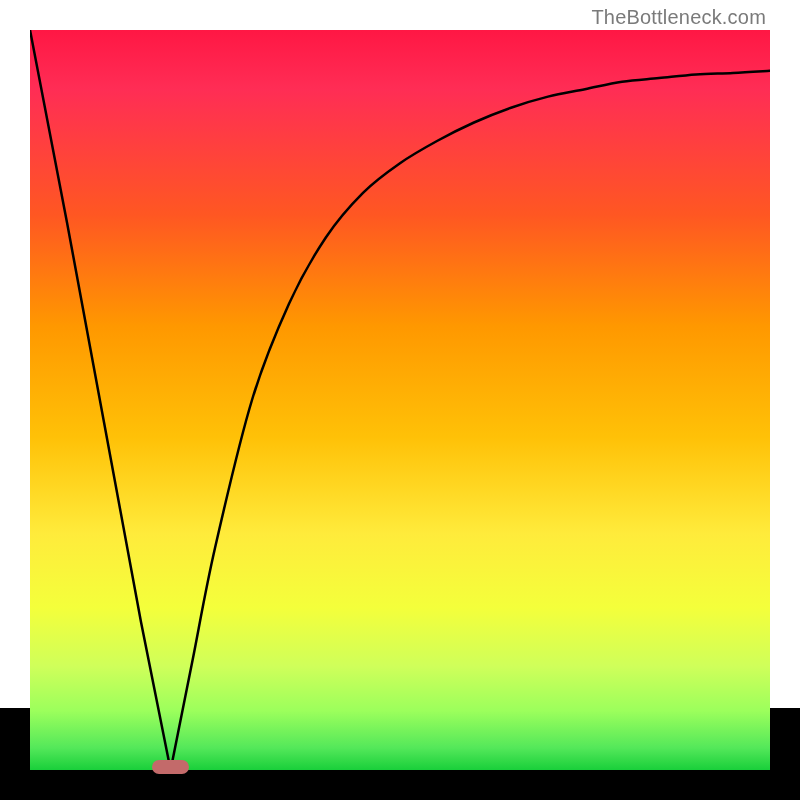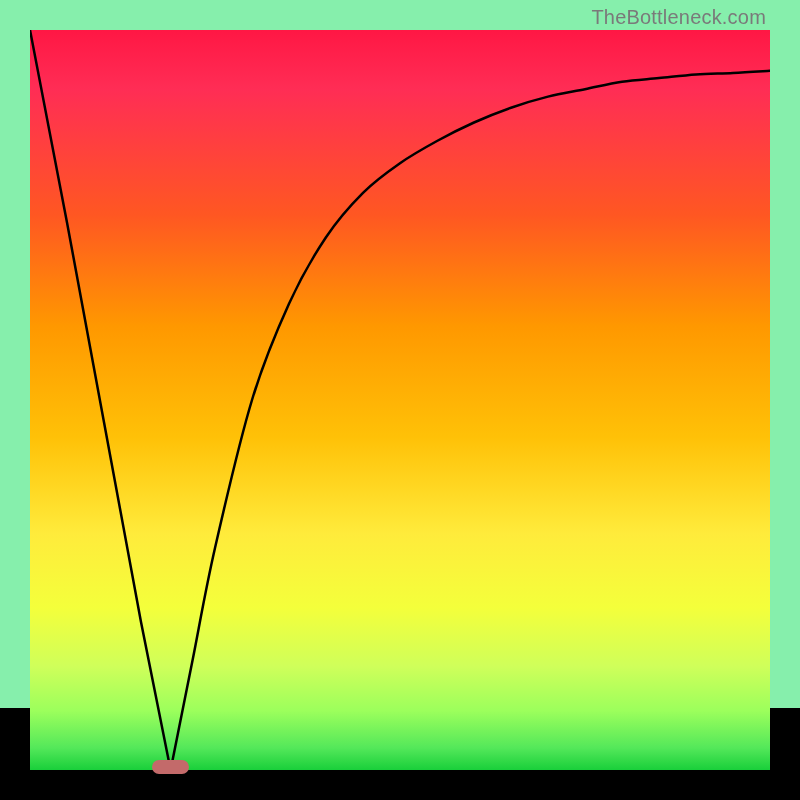--- a/index.html
+++ b/index.html
@@ -8,21 +8,21 @@
     width: 800px;
     height: 800px;
     background: #000;
     overflow: hidden;
     font-family: Arial, Helvetica, sans-serif;
   }
   .frame {
     position: relative;
     width: 800px;
     height: 708px;
-    background: #86efac;
+    background: #ffffff;
   }
   .plot-area {
     position: absolute;
     left: 30px;
     top: 30px;
     width: 740px;
     height: 740px;
     
     background: linear-gradient(
       to bottom,

